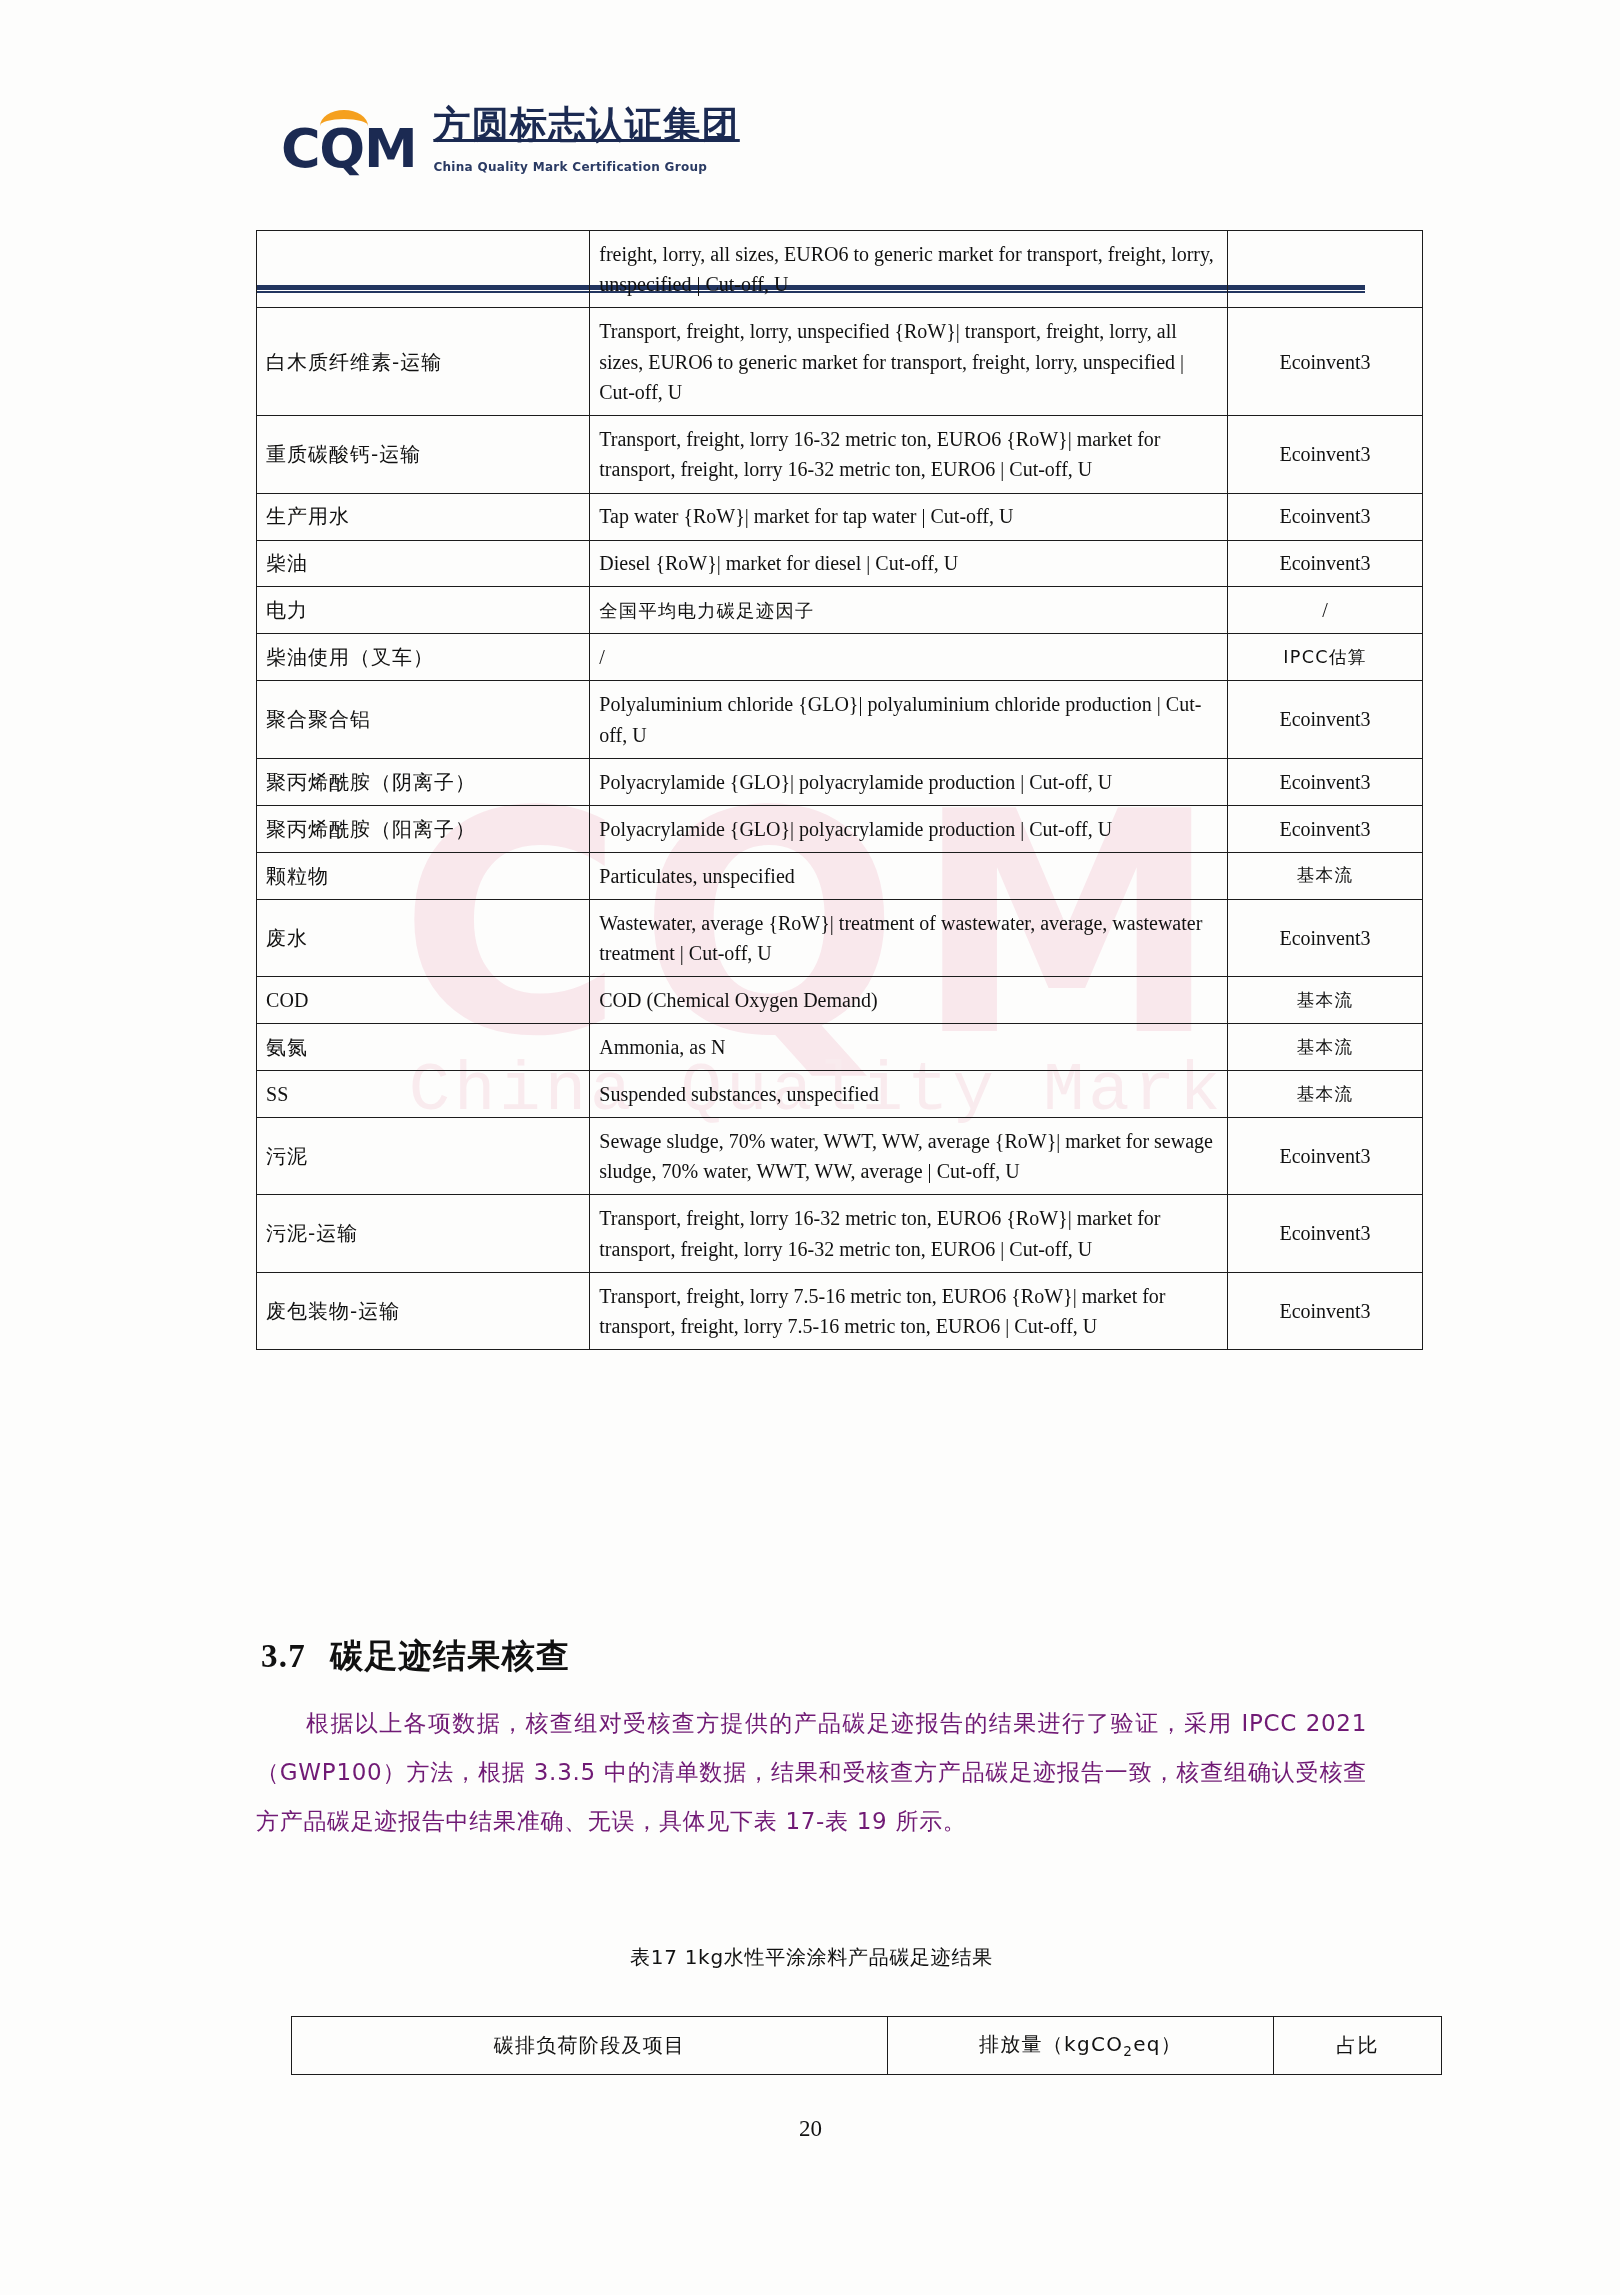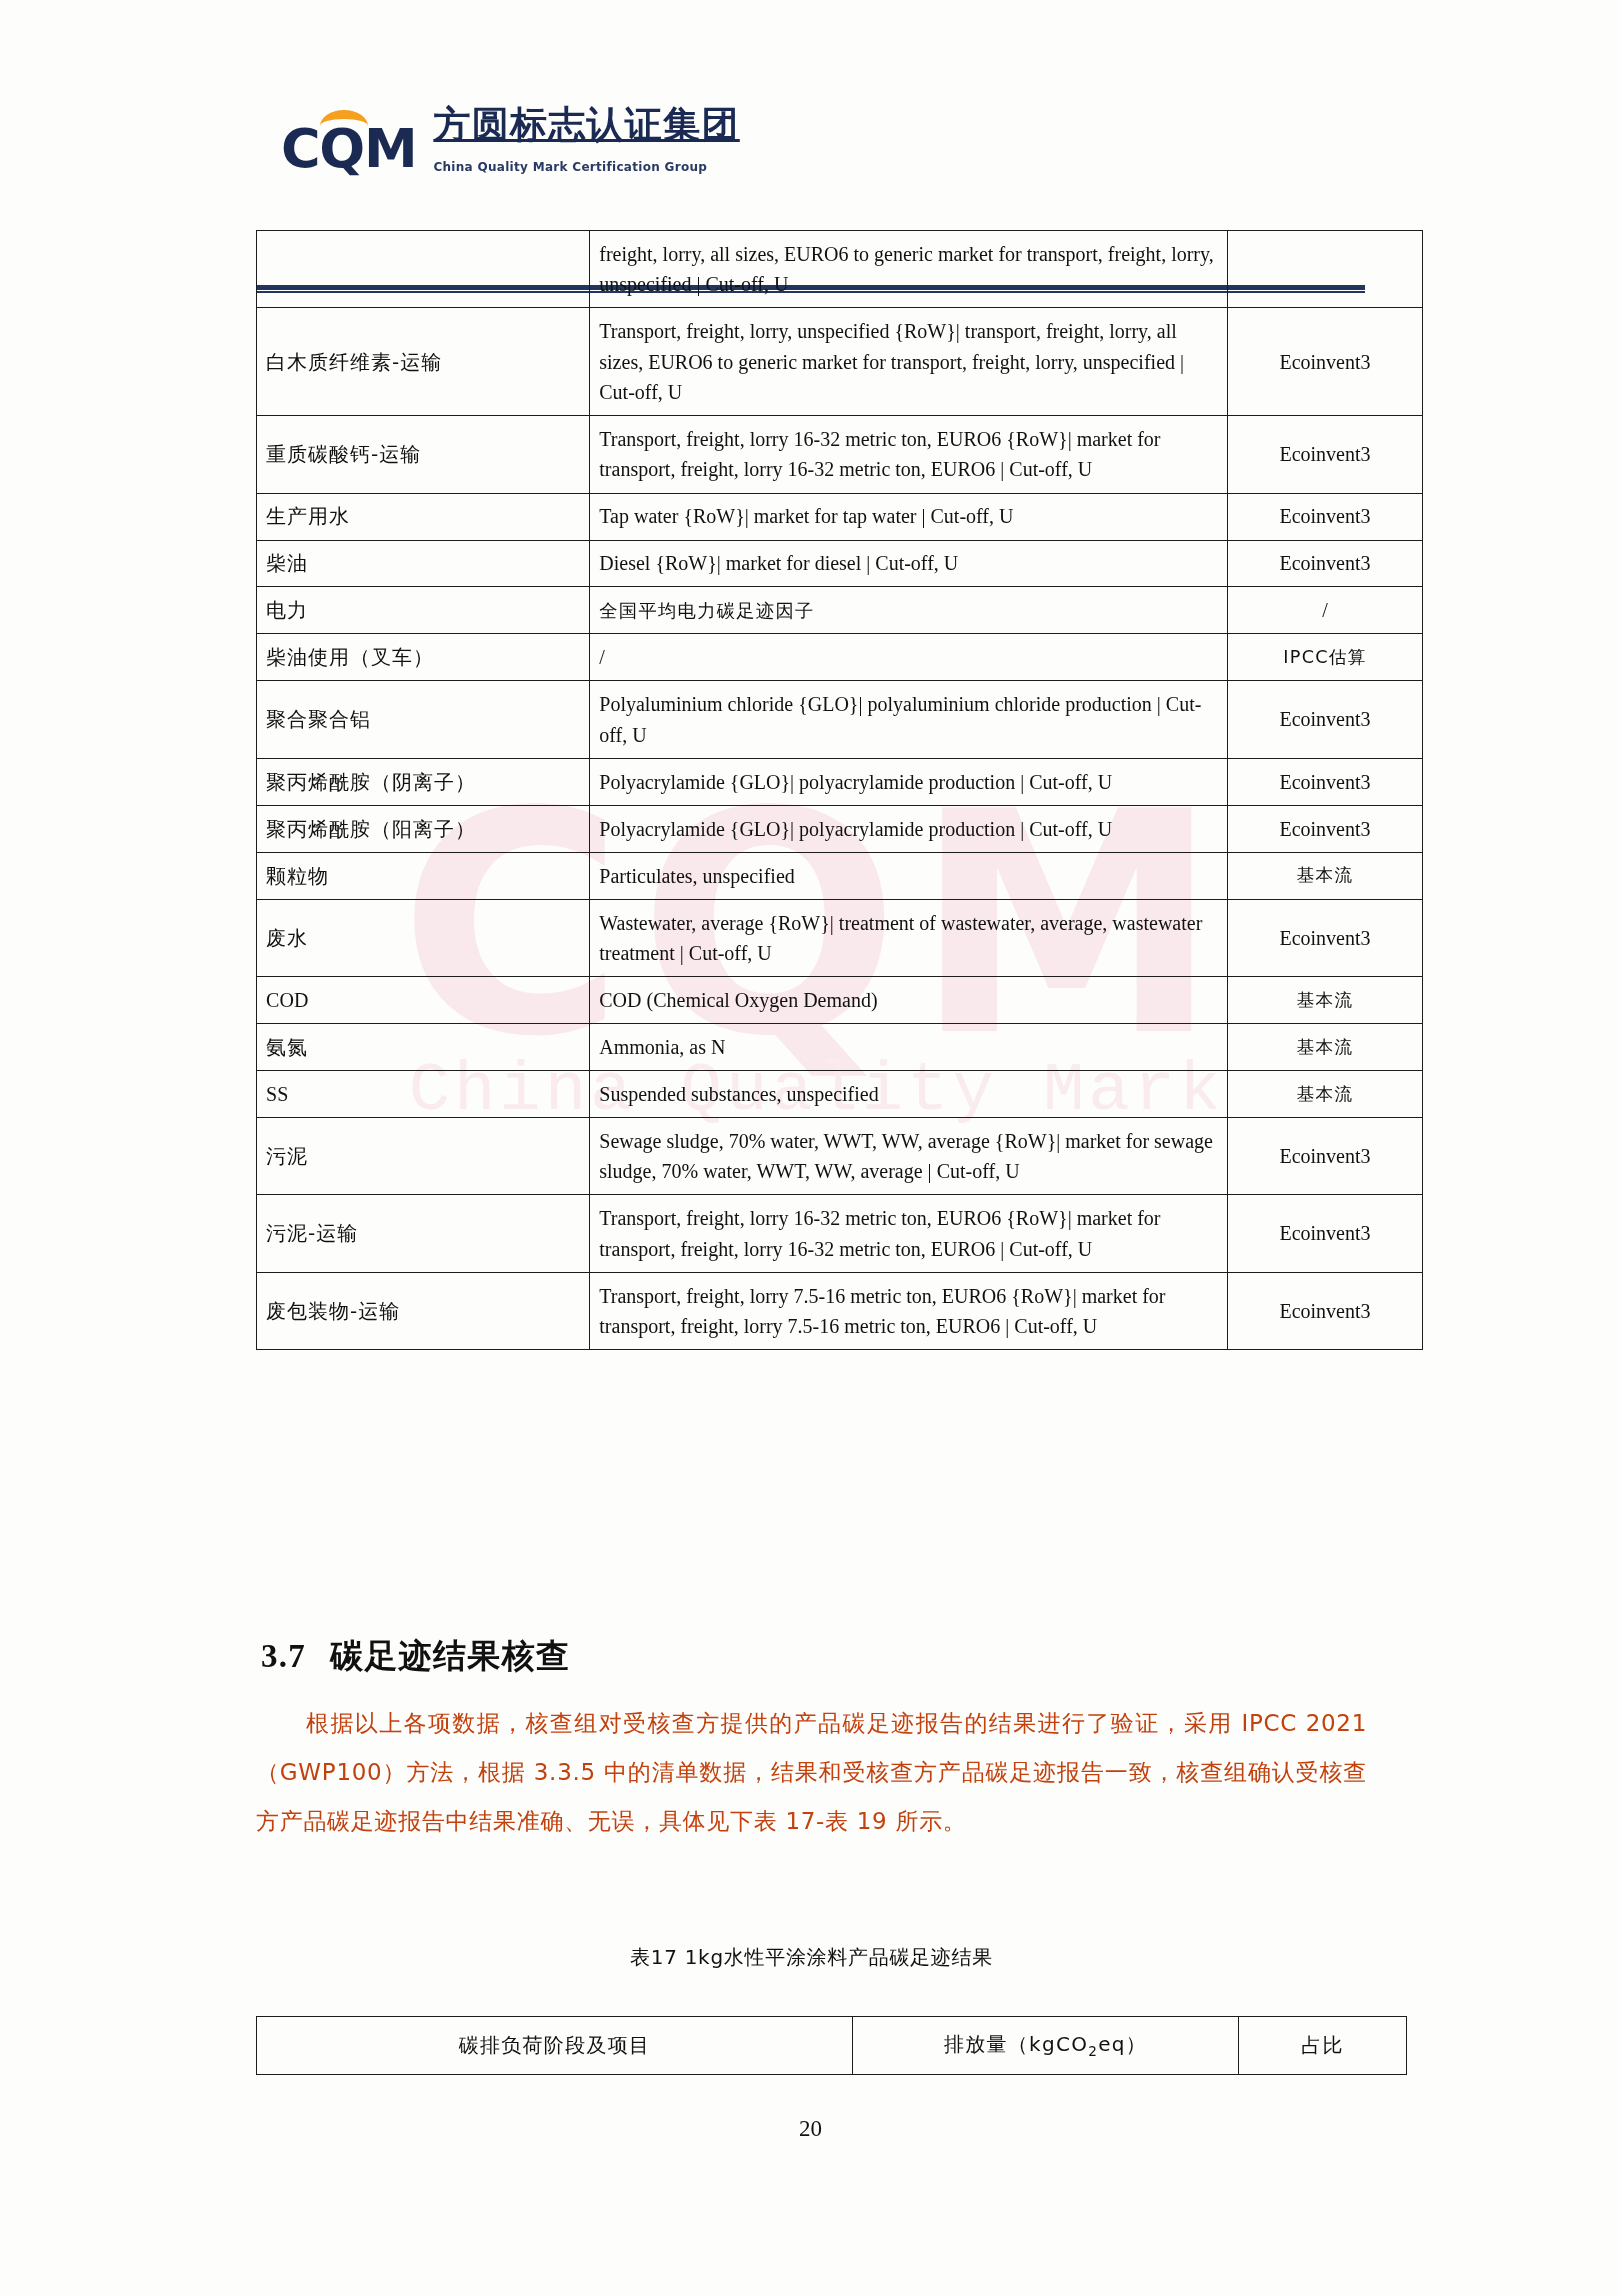--- a/index.html
+++ b/index.html
@@ -134,42 +134,42 @@
   }
   .sec-head .num{font-family:"Liberation Serif", serif;margin-right:24px;}
 
   
   .body-para{
     position:absolute;
     left:256px;top:1699px;width:1111px;
     font-family:"DejaVu Sans", sans-serif;
     font-size:23px;
     line-height:2.14;
-    color:#c2410c;
+    color:#701a75;
     text-align:justify;
     text-indent:50px;
     letter-spacing:0.7px;
     z-index:2;
   }
 
   
   .tbl-caption{
     position:absolute;
     left:256px;top:1944px;width:1111px;
     text-align:center;
     font-family:"DejaVu Sans", sans-serif;
     font-size:20px;
     color:#111;
     letter-spacing:0.7px;
     z-index:2;
   }
 
   
   .tbl17-wrap{position:absolute;left:256px;top:2016px;width:1108px;z-index:2;}
-  table.t17{border-collapse:collapse;width:100%;table-layout:fixed;}
+  table.t17{border-collapse:collapse;width:100%;table-layout:fixed;margin-left:35px;}
   table.t17 td{
     border:1.2px solid #1c1c1c;
     text-align:center;
     padding:14.4px 6.5px;
     font-family:"DejaVu Sans", sans-serif;
     font-size:20px;
     letter-spacing:1.3px;
     color:#111;
   }
   td.t17a{width:582px;}

